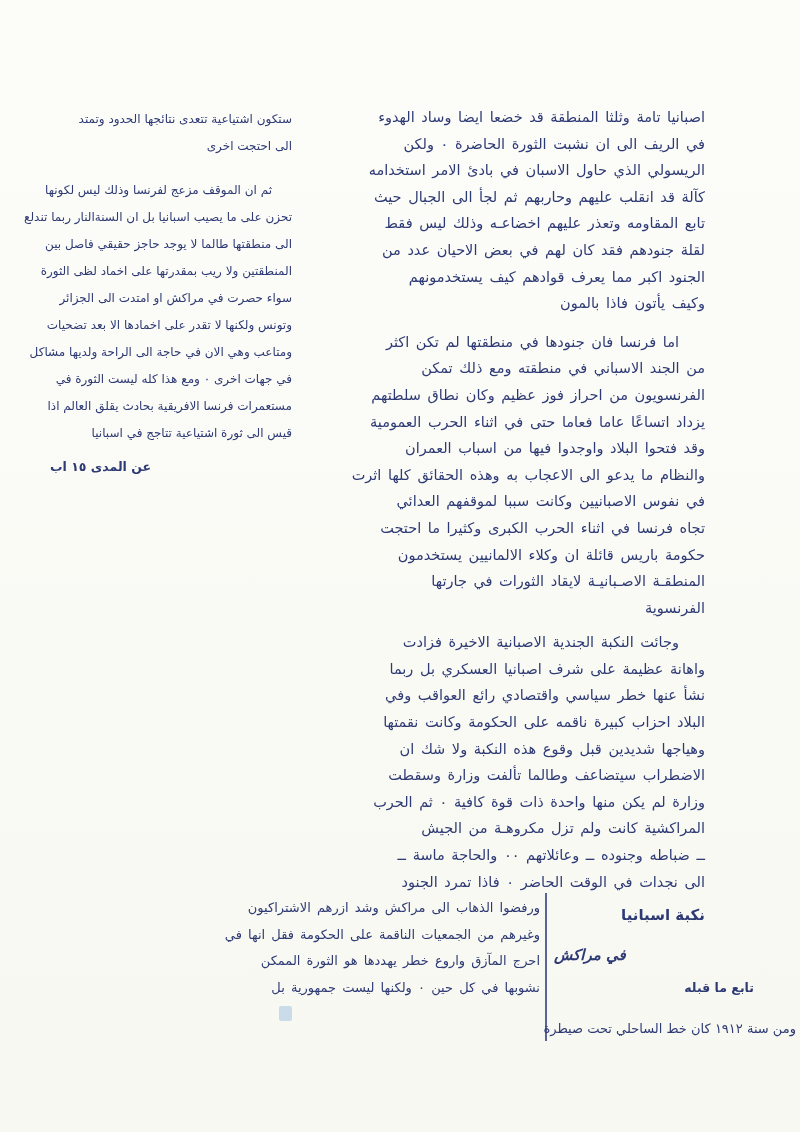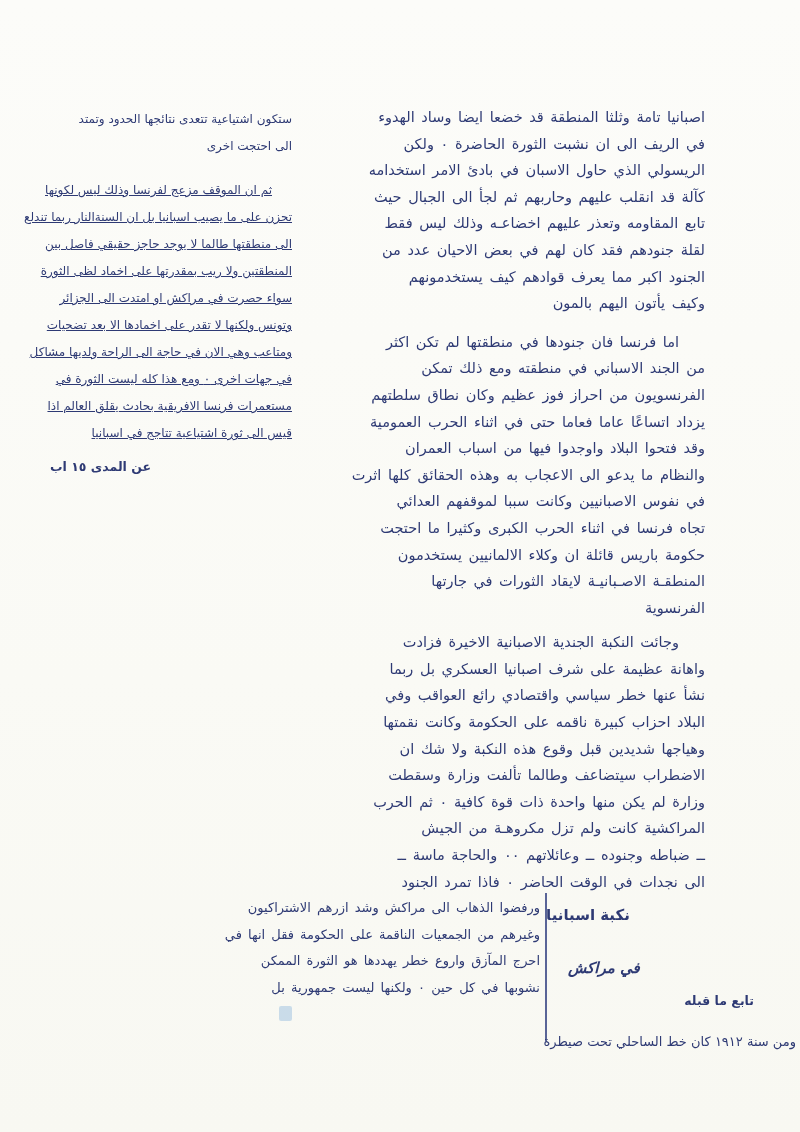--- a/index.html
+++ b/index.html
@@ -8,36 +8,36 @@
     background:#fbfbf7;
     font-family:"DejaVu Sans", sans-serif;
     color:#2e3a74;
   }
   .scan-page{position:absolute;inset:0;background:linear-gradient(180deg,#fcfcf9 0%,#fafaf5 60%,#f8f8f2 100%);}
   .col{position:absolute;direction:rtl;}
   .line{white-space:nowrap;overflow:visible;}
   
   .col-left{left:50px;top:106px;width:242px;font-size:12px;}
   .col-left .line{height:27px;line-height:27px;text-align:right;}
-  .col-left .para-l2{margin-top:17px;text-decoration:underline;}
+  .col-left .para-l2{margin-top:17px;}
   .col-left .para-l2 .line:first-child{padding-right:20px;}
   .attribution{margin-top:6px;height:27px;line-height:27px;text-align:left;font-weight:bold;font-size:12.5px;}
   
   .col-right{left:295px;top:104px;width:410px;font-size:14.5px;word-spacing:2px;}
   .col-right .line{height:26.6px;line-height:26.6px;text-align:right;}
   .col-right .para-p2{margin-top:12px;}
   .col-right .para-p3{margin-top:8px;}
   .col-right .para-p2 .line:first-child,
   .col-right .para-p3 .line:first-child{padding-right:26px;}
   
   .col-right .para-p3 .line:nth-child(n+11){margin-right:165px;font-size:13px;}
   
   .section-head{left:546px;top:892px;width:250px;direction:rtl;}
-  .section-head .h-title{margin-top:8px;height:30px;line-height:30px;text-align:left;padding-right:16px;font-size:15px;font-weight:bold;white-space:nowrap;}
-  .section-head .h-sub{margin-top:23px;height:30px;line-height:30px;text-align:left;padding-left:22px;font-size:15px;font-weight:bold;font-style:italic;white-space:nowrap;}
+  .section-head .h-title{margin-top:8px;height:30px;line-height:30px;text-align:center;padding-right:16px;font-size:15px;font-weight:bold;white-space:nowrap;}
+  .section-head .h-sub{margin-top:10px;height:30px;line-height:30px;text-align:left;padding-left:8px;font-size:15px;font-weight:bold;font-style:italic;white-space:nowrap;}
   .section-head .h-note{margin-top:6px;height:24px;line-height:24px;text-align:right;padding-right:42px;font-size:12.5px;font-weight:bold;white-space:nowrap;}
   .section-head .h-open{margin-top:16px;height:26px;line-height:26px;text-align:right;font-size:13px;white-space:nowrap;}
   .v-rule{position:absolute;left:545px;top:893px;width:2px;height:148px;background:#3d4a86;opacity:.85;}
   .smudge{position:absolute;left:279px;top:1006px;width:13px;height:15px;background:#b9d2e6;opacity:.75;border-radius:2px;}
 </style>
 </head>
 <body>
 
 <div class="scan-page"></div>
 
@@ -63,21 +63,21 @@
 
 <div class="col col-right">
   <div class="para para-p1">
       <div class="line">اصبانيا تامة وثلثا المنطقة قد خضعا ايضا وساد الهدوء</div>
       <div class="line">في الريف الى ان نشبت الثورة الحاضرة ۰ ولكن</div>
       <div class="line">الريسولي الذي حاول الاسبان في بادئ الامر استخدامه</div>
       <div class="line">كآلة قد انقلب عليهم وحاربهم ثم لجأ الى الجبال حيث</div>
       <div class="line">تابع المقاومه وتعذر عليهم اخضاعـه وذلك ليس فقط</div>
       <div class="line">لقلة جنودهم فقد كان لهم في بعض الاحيان عدد من</div>
       <div class="line">الجنود اكبر مما يعرف قوادهم كيف يستخدمونهم</div>
-      <div class="line">وكيف يأتون اليهم بالمون</div>
+      <div class="line">وكيف يأتون فاذا بالمون</div>
     </div>
   <div class="para para-p2">
       <div class="line">اما فرنسا فان جنودها في منطقتها لم تكن اكثر</div>
       <div class="line">من الجند الاسباني في منطقته ومع ذلك تمكن</div>
       <div class="line">الفرنسويون من احراز فوز عظيم وكان نطاق سلطتهم</div>
       <div class="line">يزداد اتساعًا عاما فعاما حتى في اثناء الحرب العمومية</div>
       <div class="line">وقد فتحوا البلاد واوجدوا فيها من اسباب العمران</div>
       <div class="line">والنظام ما يدعو الى الاعجاب به وهذه الحقائق كلها اثرت</div>
       <div class="line">في نفوس الاصبانيين وكانت سببا لموقفهم العدائي</div>
       <div class="line">تجاه فرنسا في اثناء الحرب الكبرى وكثيرا ما احتجت</div>

